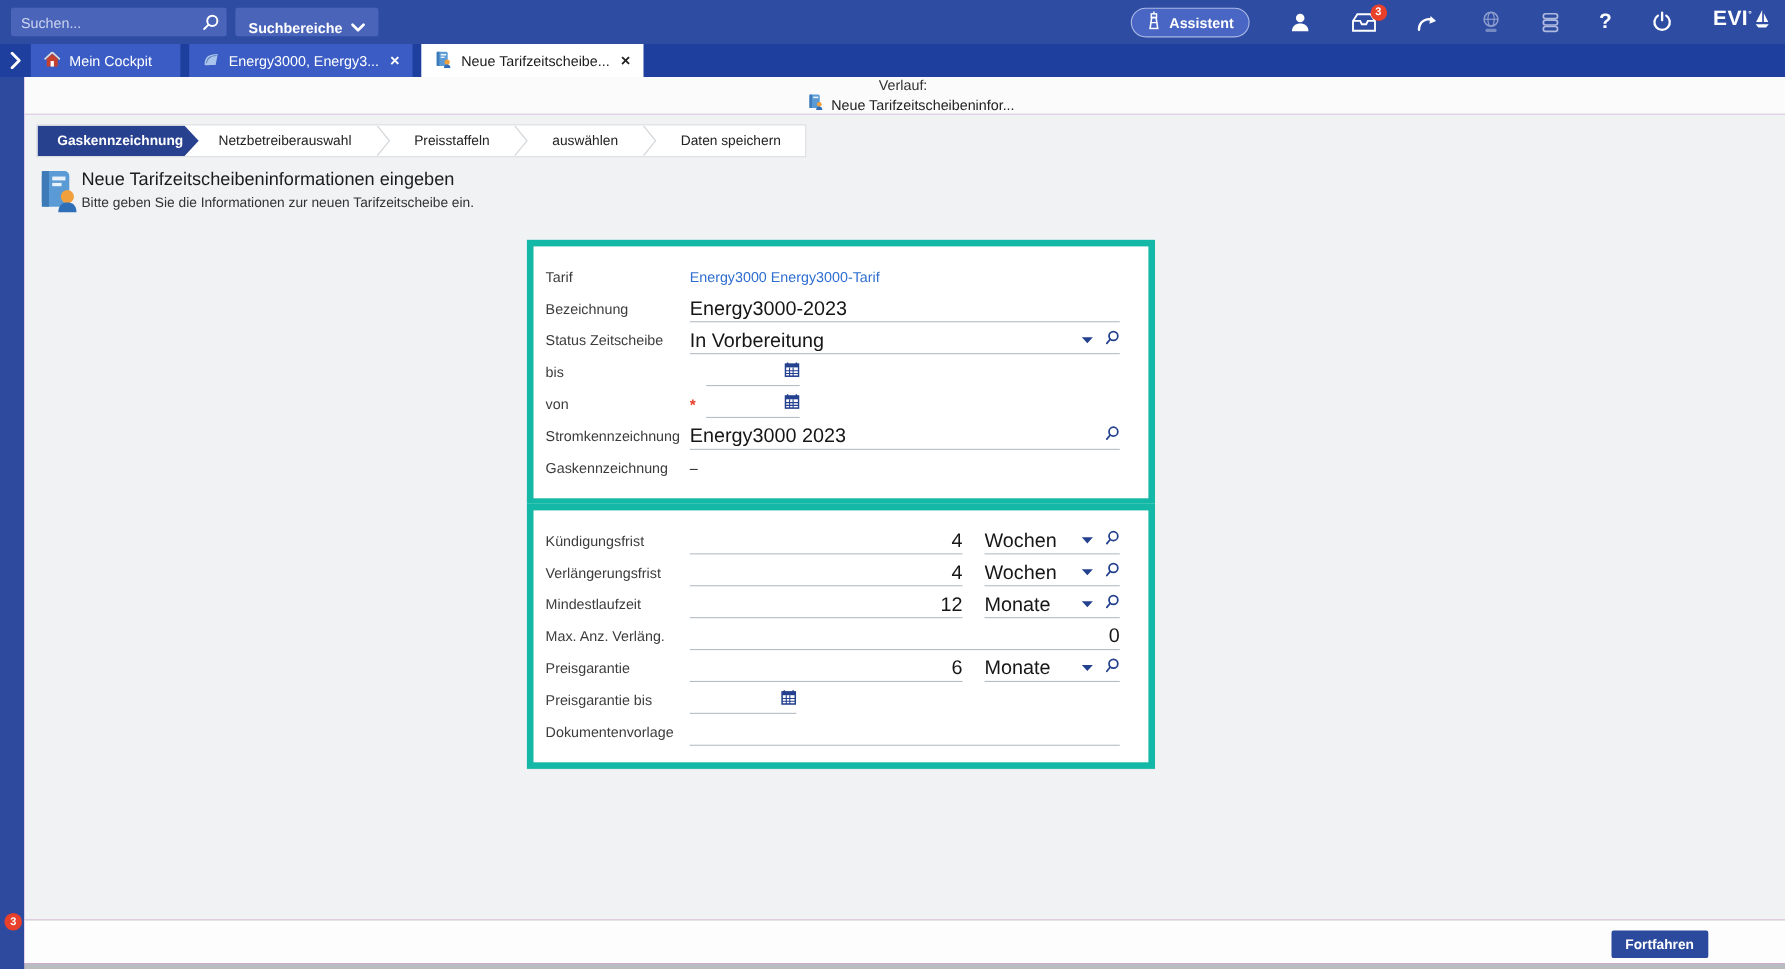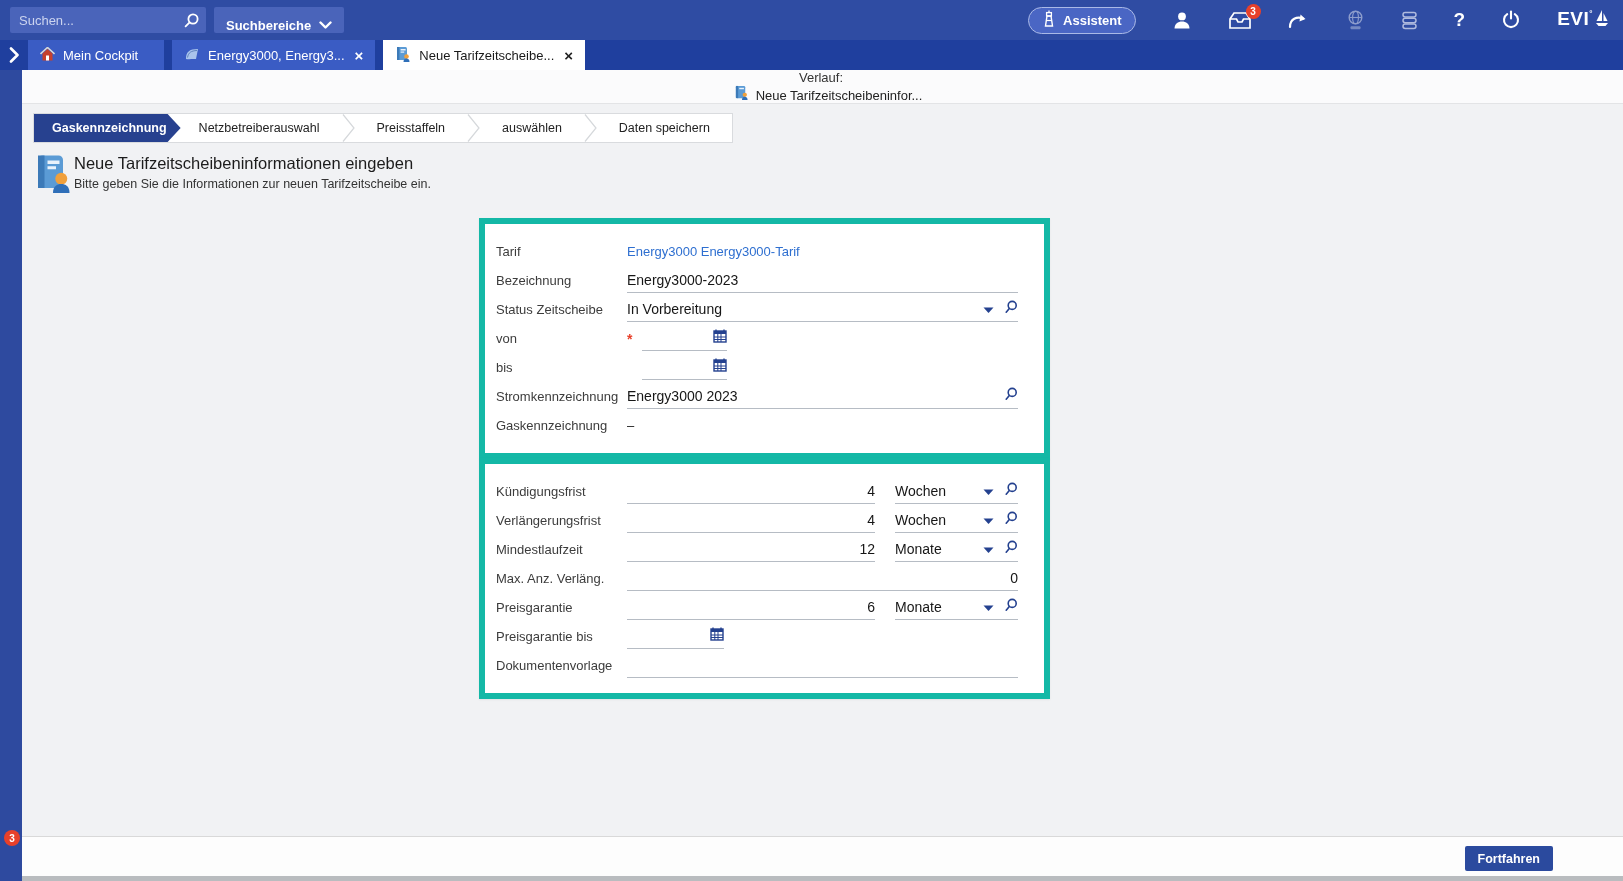--- a/index.html
+++ b/index.html
@@ -58,21 +58,21 @@
   .page-subtitle { font-size:12.5px; color:#333; margin-top:4px; }
 
   
   .panel { position:absolute; left:433px; width:571px; background:#fff; border:6px solid #14b8a6; box-shadow:0 1px 2px rgba(0,0,0,.06); padding:13px 26px 13px 11px;margin-left:24px; }
   .panel-1 { top:114px; }
   .panel-2 { top:354px; }
   .frow { display:flex; align-items:center; height:29px; }
   .flabel { width:131px; flex:none; font-size:13px; color:#3c3c3c; }
   .farea { flex:1; display:flex; align-items:center; }
   .field { display:flex; align-items:center; border-bottom:1px solid #b6bcc4; height:24px; }
-  .field input { border:none; outline:none; background:transparent; font-size:14px; color:#161616; font-family:"Liberation Sans",sans-serif; width:100%; min-width:0; }
+  .field input { border:none; outline:none; background:transparent; font-size:18px; color:#161616; font-family:"Liberation Sans",sans-serif; width:100%; min-width:0; }
   .field input.num { text-align:right; }
   .grow { flex:1; }
   .w-date { width:85px; }
   .req { width:15px; flex:none; color:#e8402a; font-size:14px; font-weight:bold; }
   .link-value { font-size:13px; color:#2e6fd0; cursor:pointer; }
   .plain-value { font-size:13px; color:#161616; }
   .unit-gap { width:20px; flex:none; }
   .fld-num { width:248px; }
   .fld-unit { flex:1; }
   .caret { flex:none; margin:0 4px; cursor:pointer; }
@@ -335,60 +335,60 @@
                 </svg></span>
           <span class="mag"><svg width="14" height="14" viewBox="0 0 14 14">
                   <circle cx="8.2" cy="5.4" r="4" fill="none" stroke="#24418f" stroke-width="1.6"></circle>
                   <line x1="5.3" y1="8.4" x2="2.2" y2="12.2" stroke="#24418f" stroke-width="1.6" stroke-linecap="round"></line>
                 </svg></span>
         </span>
           </span>
       </div>
 
       <div class="frow">
+        <span class="flabel">bis</span>
+        <span class="farea">
+          <span class="req"></span>
+          <span class="field w-date">
+            <input value="" style="">
+            <span class="cal"><svg width="14" height="14" viewBox="0 0 14 14">
+                  <rect x="1" y="2" width="12" height="11" fill="none" stroke="#24418f" stroke-width="1.4"></rect>
+                  <rect x="1" y="2" width="12" height="3" fill="#24418f"></rect>
+                  <line x1="3" y1="0.5" x2="3" y2="3" stroke="#24418f" stroke-width="1.4"></line>
+                  <line x1="11" y1="0.5" x2="11" y2="3" stroke="#24418f" stroke-width="1.4"></line>
+                  <line x1="1" y1="8" x2="13" y2="8" stroke="#24418f" stroke-width="1"></line>
+                  <line x1="1" y1="10.5" x2="13" y2="10.5" stroke="#24418f" stroke-width="1"></line>
+                  <line x1="4.8" y1="5" x2="4.8" y2="13" stroke="#24418f" stroke-width="1"></line>
+                  <line x1="8" y1="5" x2="8" y2="13" stroke="#24418f" stroke-width="1"></line>
+                </svg></span>
+          </span>
+        </span>
+      </div>
+
+      <div class="frow">
         <span class="flabel">von</span>
         <span class="farea">
           <span class="req">*</span>
           <span class="field w-date">
             <input value="" style="">
             <span class="cal"><svg width="14" height="14" viewBox="0 0 14 14">
                   <rect x="1" y="2" width="12" height="11" fill="none" stroke="#24418f" stroke-width="1.4"></rect>
                   <rect x="1" y="2" width="12" height="3" fill="#24418f"></rect>
                   <line x1="3" y1="0.5" x2="3" y2="3" stroke="#24418f" stroke-width="1.4"></line>
                   <line x1="11" y1="0.5" x2="11" y2="3" stroke="#24418f" stroke-width="1.4"></line>
                   <line x1="1" y1="8" x2="13" y2="8" stroke="#24418f" stroke-width="1"></line>
                   <line x1="1" y1="10.5" x2="13" y2="10.5" stroke="#24418f" stroke-width="1"></line>
                   <line x1="4.8" y1="5" x2="4.8" y2="13" stroke="#24418f" stroke-width="1"></line>
                   <line x1="8" y1="5" x2="8" y2="13" stroke="#24418f" stroke-width="1"></line>
                 </svg></span>
           </span>
         </span>
       </div>
 
       <div class="frow">
-        <span class="flabel">bis</span>
-        <span class="farea">
-          <span class="req"></span>
-          <span class="field w-date">
-            <input value="" style="">
-            <span class="cal"><svg width="14" height="14" viewBox="0 0 14 14">
-                  <rect x="1" y="2" width="12" height="11" fill="none" stroke="#24418f" stroke-width="1.4"></rect>
-                  <rect x="1" y="2" width="12" height="3" fill="#24418f"></rect>
-                  <line x1="3" y1="0.5" x2="3" y2="3" stroke="#24418f" stroke-width="1.4"></line>
-                  <line x1="11" y1="0.5" x2="11" y2="3" stroke="#24418f" stroke-width="1.4"></line>
-                  <line x1="1" y1="8" x2="13" y2="8" stroke="#24418f" stroke-width="1"></line>
-                  <line x1="1" y1="10.5" x2="13" y2="10.5" stroke="#24418f" stroke-width="1"></line>
-                  <line x1="4.8" y1="5" x2="4.8" y2="13" stroke="#24418f" stroke-width="1"></line>
-                  <line x1="8" y1="5" x2="8" y2="13" stroke="#24418f" stroke-width="1"></line>
-                </svg></span>
-          </span>
-        </span>
-      </div>
-
-      <div class="frow">
         <span class="flabel">Stromkennzeichnung</span>
         <span class="farea">
             <span class="field grow">
           <input value="Energy3000 2023" style="">
           <span class="mag"><svg width="14" height="14" viewBox="0 0 14 14">
                   <circle cx="8.2" cy="5.4" r="4" fill="none" stroke="#24418f" stroke-width="1.6"></circle>
                   <line x1="5.3" y1="8.4" x2="2.2" y2="12.2" stroke="#24418f" stroke-width="1.6" stroke-linecap="round"></line>
                 </svg></span>
         </span>
           </span>

